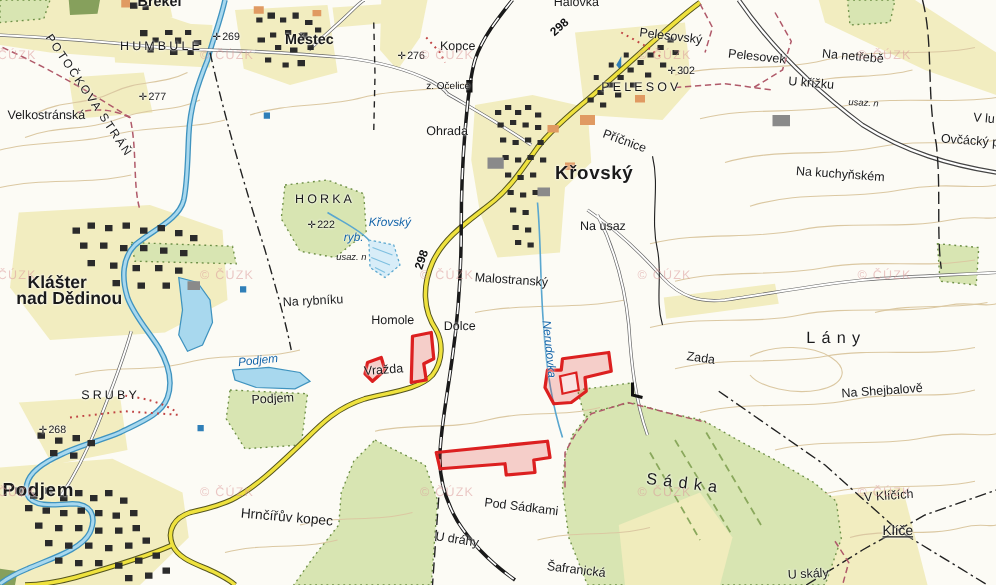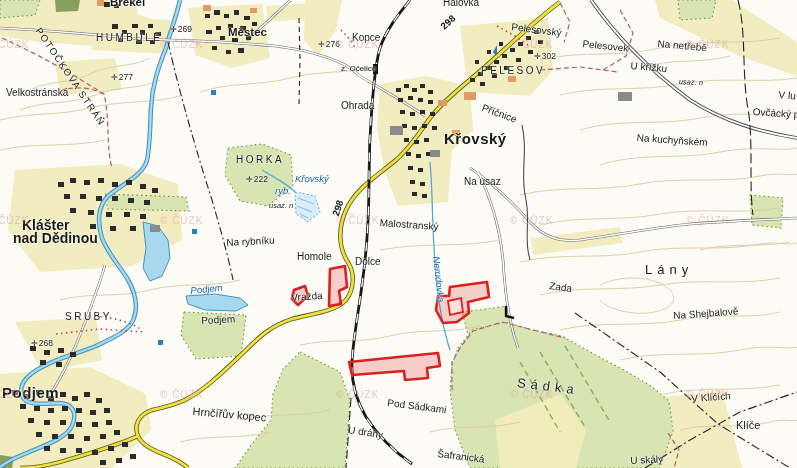--- a/index.html
+++ b/index.html
@@ -383,21 +383,21 @@
       <span class="lbl field" style="left: 201px; top: 316px; transform: rotate(-3deg);">Podjem</span>
       <span class="lbl field" style="left: 673px; top: 311px; transform: rotate(-4deg);">Na Shejbalově</span>
       <span class="lbl caps" style="left: 27px; top: 312px; margin-left: 38px;">SRUBY</span>
       <span class="lbl town-xl" style="left: 2px; top: 385px;">Podjem</span>
       <span class="lbl field-md" style="left: 193px; top: 406px; transform: rotate(5deg);">Hrnčířův kopec</span>
       <span class="lbl field" style="left: 388px; top: 398px; transform: rotate(7deg);">Pod Sádkami</span>
       <span class="lbl field" style="left: 349px; top: 425px; transform: rotate(9deg);">U dráhy</span>
       <span class="lbl field" style="left: 438px; top: 449px; transform: rotate(7deg);">Šafranická</span>
       <span class="lbl field-xl" style="left: 518px; top: 376px; transform: rotate(7deg);">Sádka</span>
       <span class="lbl field" style="left: 691px; top: 394px; transform: rotate(-4deg);">V Klíčích</span>
-      <span class="lbl field-md" style="left: 736px; top: 420px;">Klíče</span>
+      <span class="lbl field-md" style="left: 706px; top: 420px; text-decoration: underline;">Klíče</span>
       <span class="lbl field" style="left: 630px; top: 456px; transform: rotate(-3deg);">U skály</span>
       <span class="lbl elev" style="left: 126px; top: 25px; margin-left: 44px;"><span class="cross">✛</span><span>269</span></span>
       <span class="lbl elev" style="left: 85px; top: 73px; margin-left: 26px;"><span class="cross">✛</span><span>277</span></span>
       <span class="lbl elev" style="left: 318px; top: 40px;"><span class="cross">✛</span><span>276</span></span>
       <span class="lbl elev" style="left: 494px; top: 52px; margin-left: 40px;"><span class="cross">✛</span><span>302</span></span>
       <span class="lbl elev" style="left: 246px; top: 175px;"><span class="cross">✛</span><span>222</span></span>
       <span class="lbl elev" style="left: 31px; top: 339px;"><span class="cross">✛</span><span>268</span></span>
       <span class="lbl road-num" style="left: 439px; top: 24px; transform: rotate(-42deg);">298</span>
       <span class="lbl road-num" style="left: 331px; top: 214px; transform: rotate(-72deg);">298</span>
       <span class="lbl wm" style="left: -14px; top: 40px;">© ČÚZK</span>

